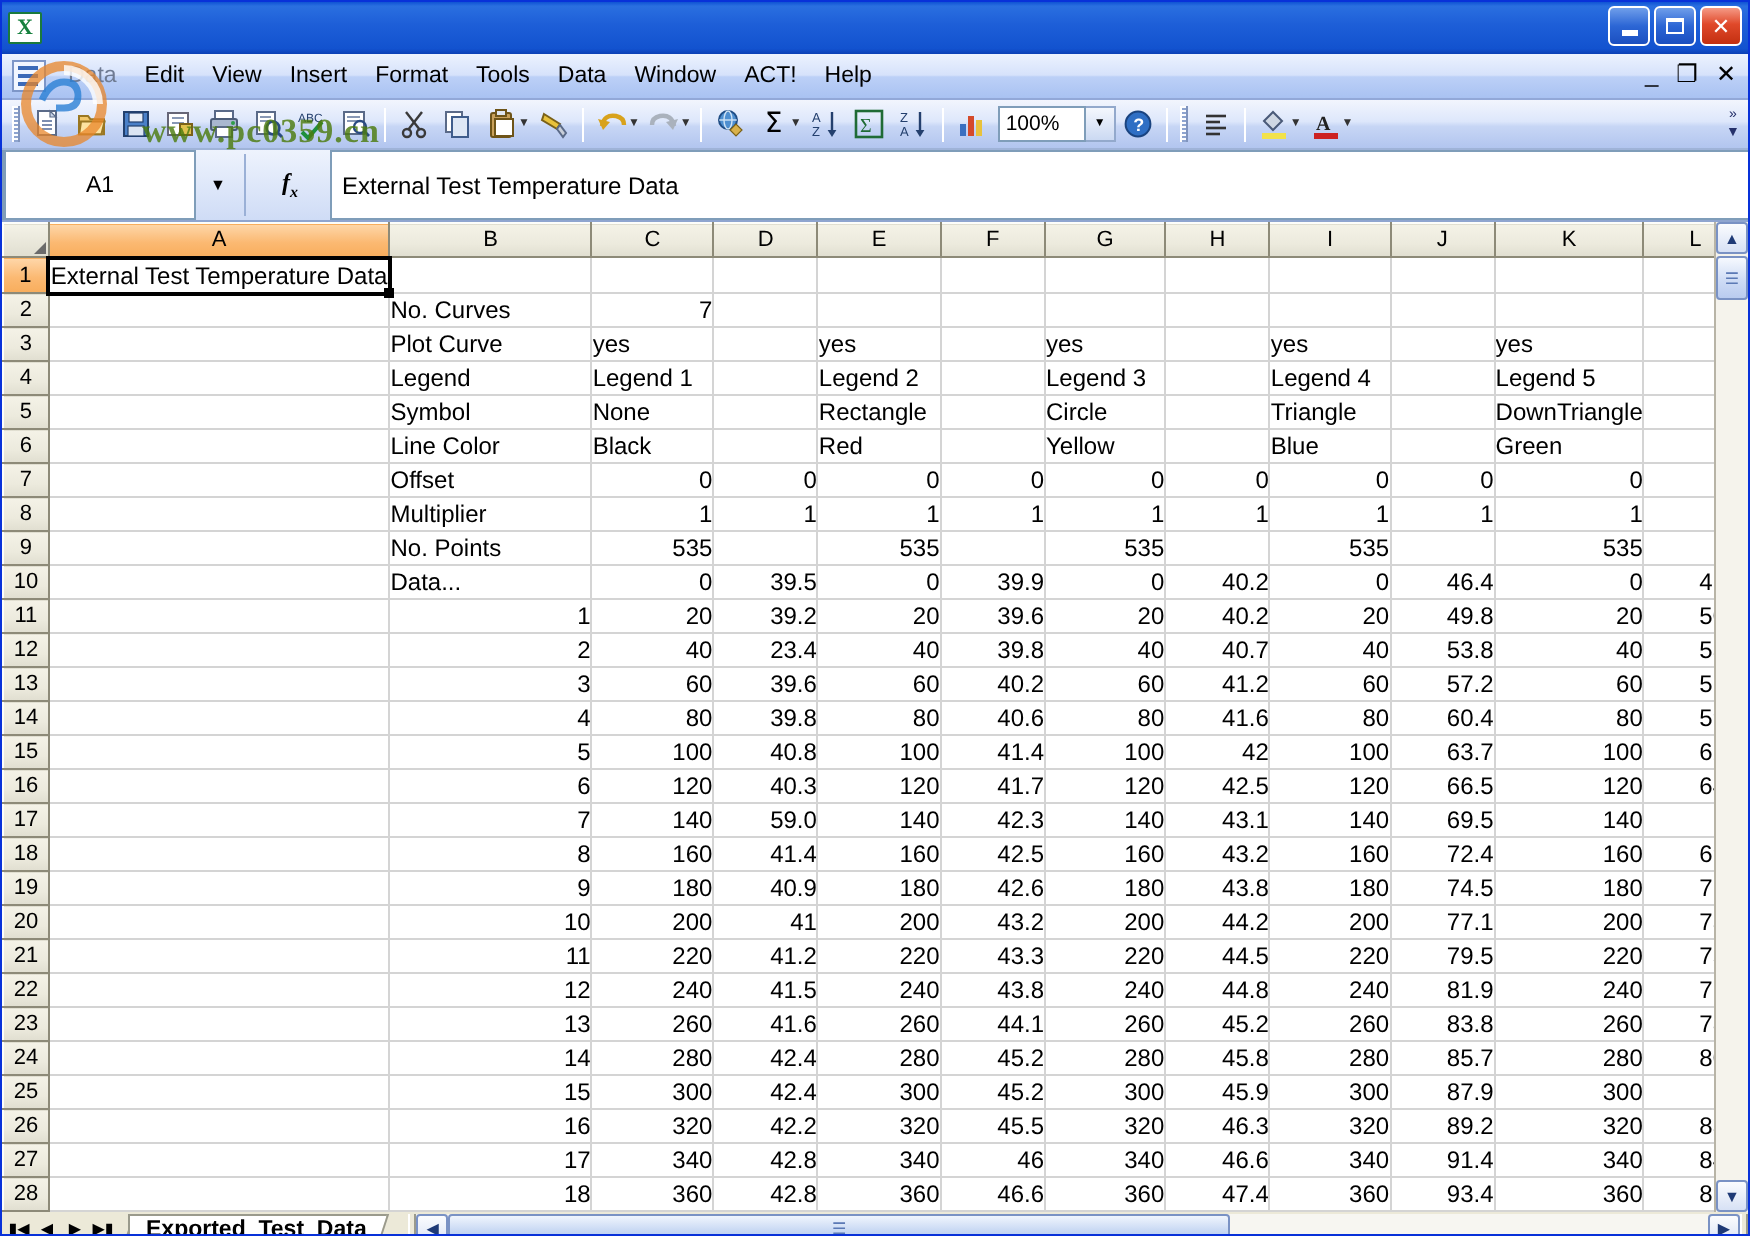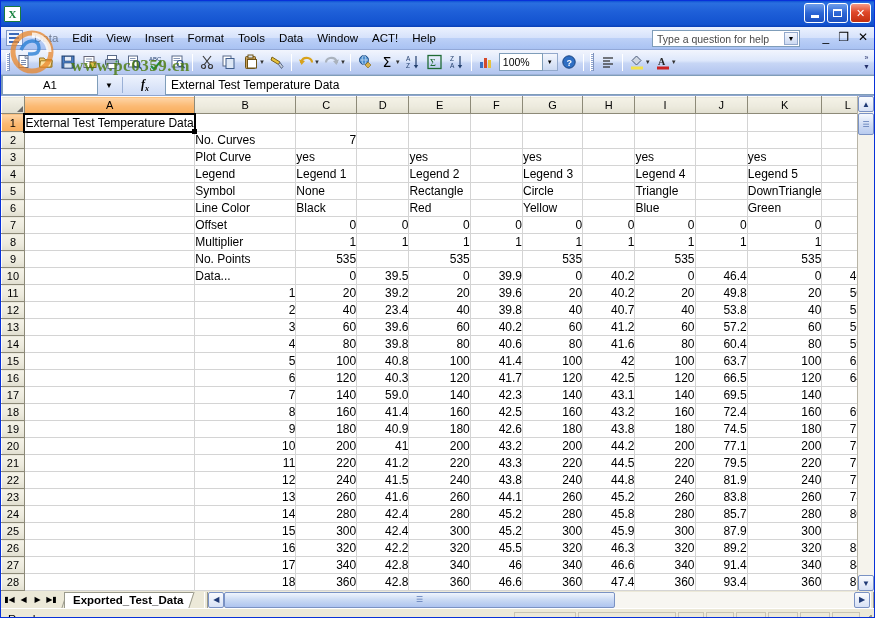--- a/index.html
+++ b/index.html
@@ -121,21 +121,21 @@
     font-size:6px; flex:none;
   }
   .tb-overflow {
     position:absolute; right:2px; top:2px; width:11px; height:20px;
     display:flex;flex-direction:column;align-items:center;justify-content:center;
     font-size:7px; color:#25316b; line-height:7px;
   }
 
   
   .formulabar {
-    height: 21px; display: flex; align-items: stretch;
+    height: 36px; display: flex; align-items: stretch;
     background: linear-gradient(180deg,#eef3fd,#cfdcf6);
     border-bottom: 1px solid #8fa5cf;
   }
   .namebox {
     width: 97px; background:#fff; border:1px solid #7f9db9; border-left:2px solid #7f9db9;
     display:flex;align-items:center;justify-content:center;
     font-size:11.5px;
   }
   .namebox-arrow { width:22px; display:flex;align-items:center;justify-content:center; font-size:8px;}
   .fx-sep { width:1px; background:#9ab0d6; margin:2px 2px; }
@@ -306,24 +306,20 @@
     <div class="menu-item">Edit</div>
     <div class="menu-item">View</div>
     <div class="menu-item">Insert</div>
     <div class="menu-item">Format</div>
     <div class="menu-item">Tools</div>
     <div class="menu-item">Data</div>
     <div class="menu-item">Window</div>
     <div class="menu-item">ACT!</div>
     <div class="menu-item">Help</div>
 
-    <div class="help-box">
-      <span>Type a question for help</span>
-      <div class="help-arrow">▼</div>
-    </div>
     <div class="mdi-btns">
       <div class="mdi-btn">_</div>
       <div class="mdi-btn">❐</div>
       <div class="mdi-btn">✕</div>
     </div>
   </div>
 
   <div class="toolbar">
     <div class="grip"></div>
     <div class="tb-btn">

